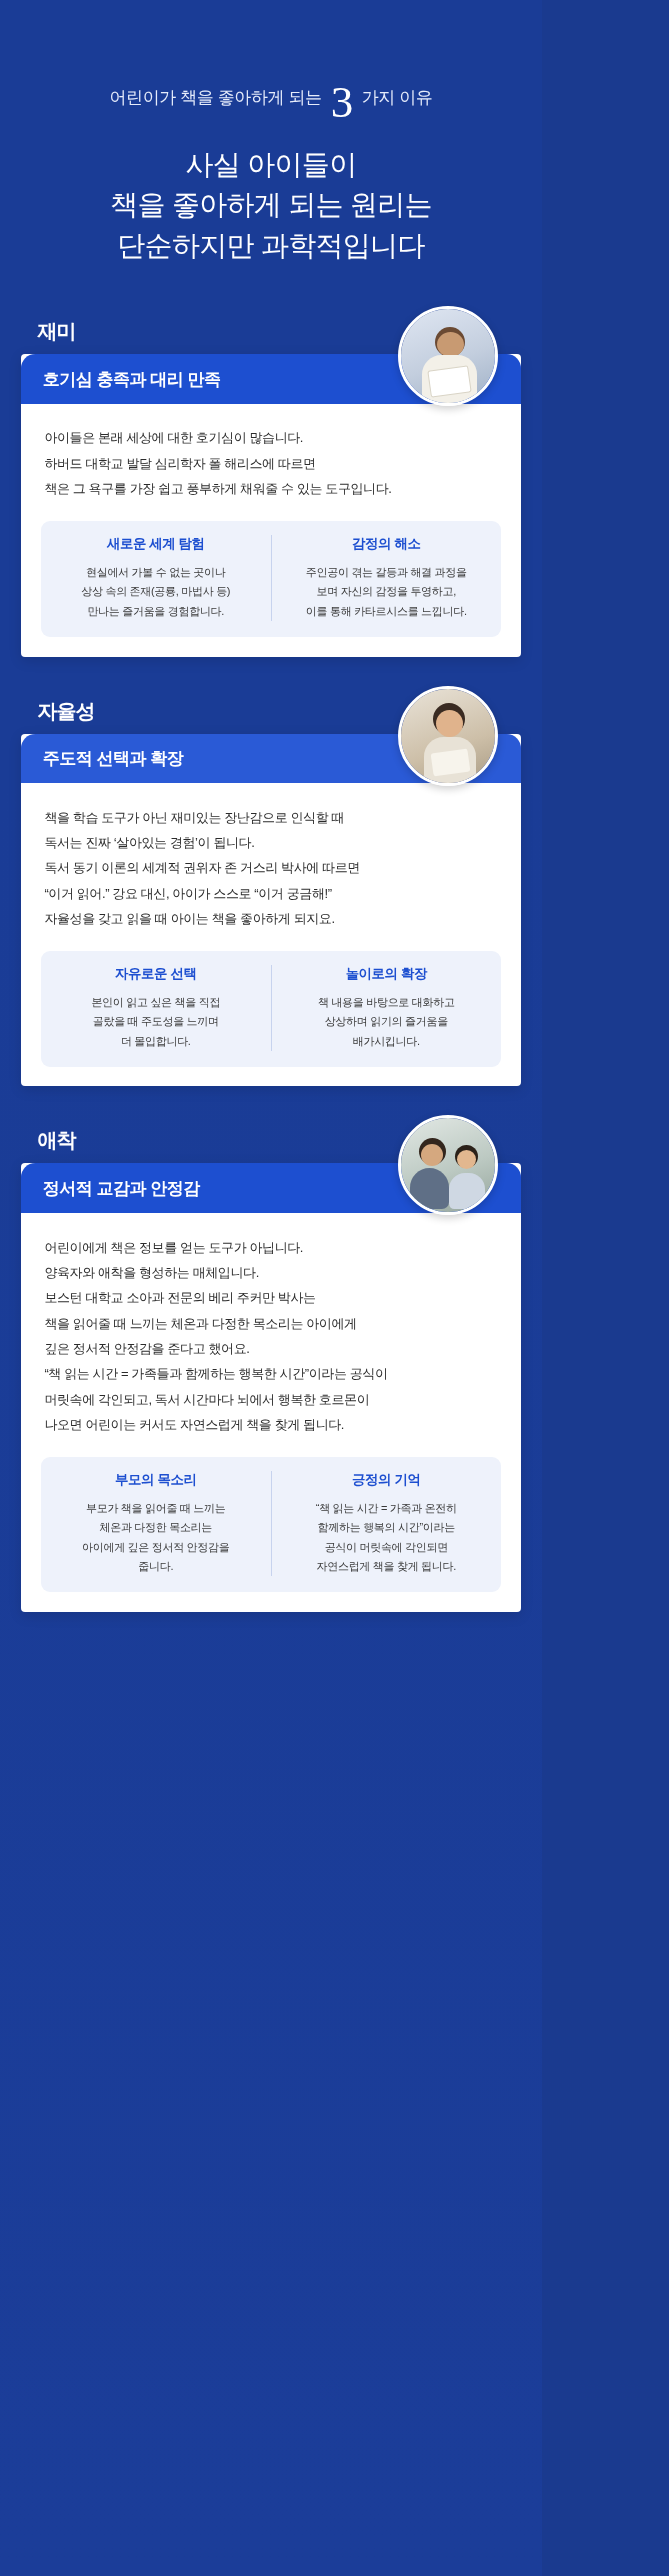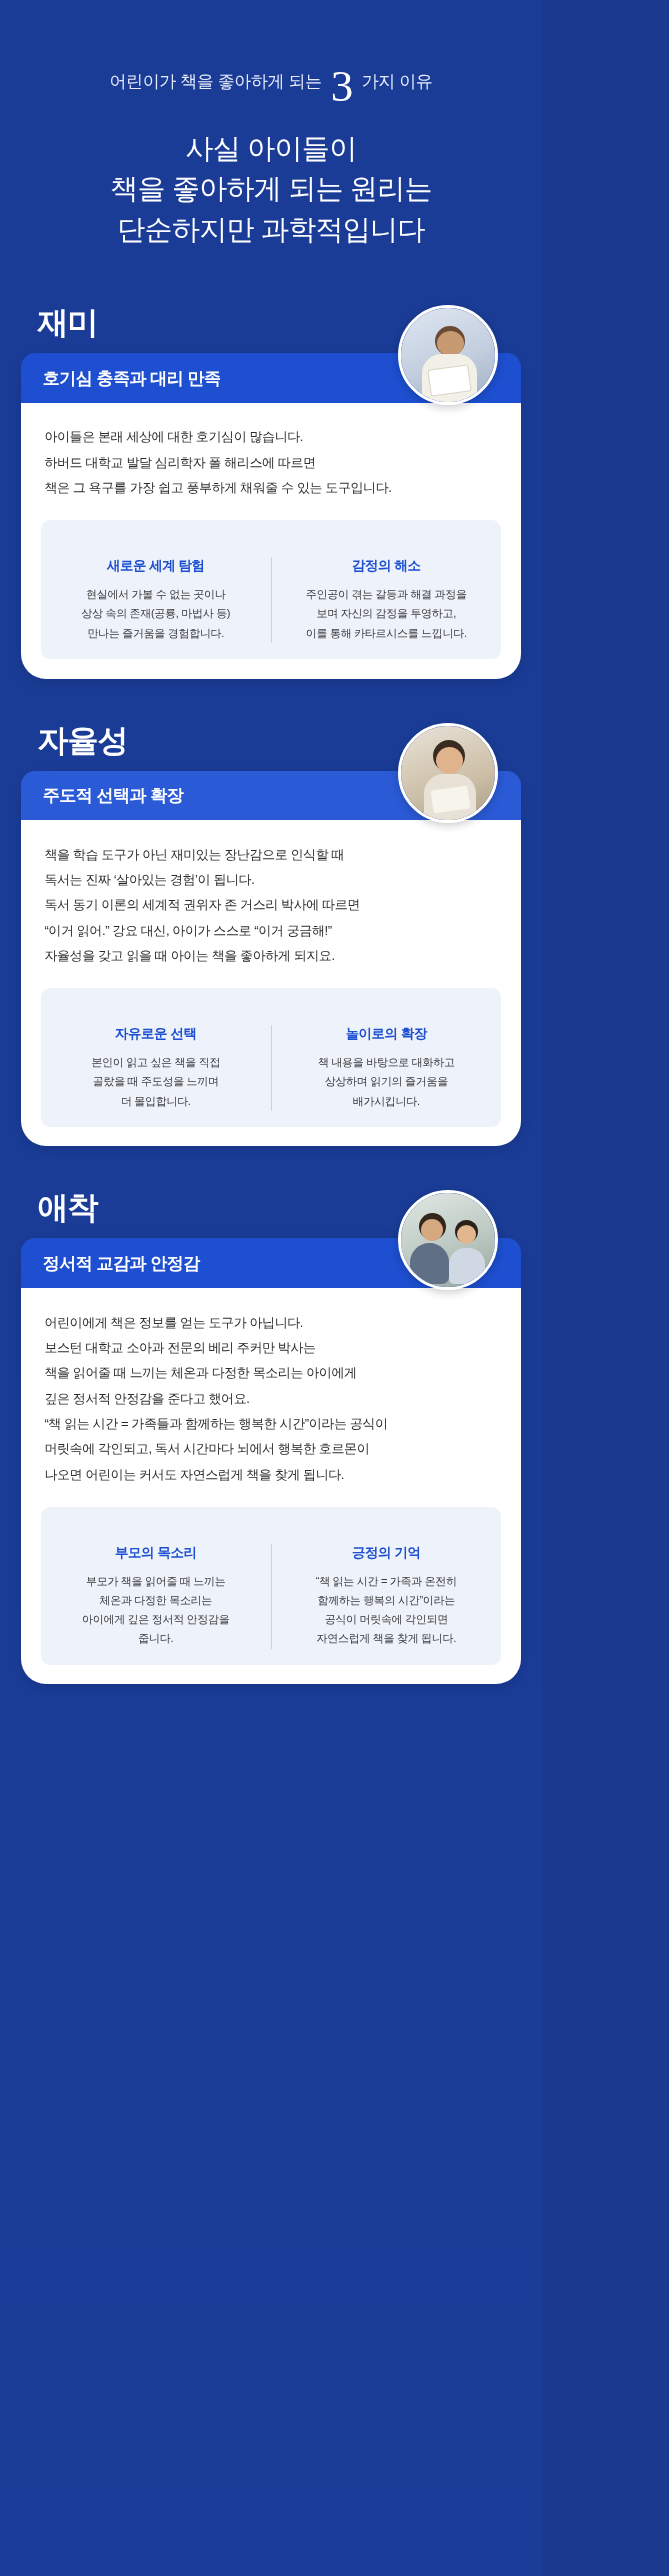--- a/index.html
+++ b/index.html
@@ -6,21 +6,21 @@
   body {
     width: 669px;
     background: #1a3a8f;
     font-family: "Liberation Sans", sans-serif;
     -webkit-font-smoothing: antialiased;
   }
   .page {
     width: 542px;
     min-height: 2576px;
     background: linear-gradient(180deg, #1a3c96 0%, #1a3c96 30%, #1b3d99 100%);
-    padding: 0 0 54px 0;
+    padding: 16px 0 54px 0;
     position: relative;
     overflow: hidden;
   }
 
   
   .header {
     padding: 61px 0 0 0;
     text-align: center;
     color: #ffffff;
   }
@@ -51,30 +51,30 @@
     line-height: 1.45;
     letter-spacing: -0.7px;
     color: #ffffff;
   }
 
   
   .section { position: relative; margin: 41px 21.4px 0 21.4px; }
   .section.first { margin-top: 52px; }
 
   .sec-title {
-    font-size: 31px;
+    font-size: 20px;
     font-weight: bold;
     color: #ffffff;
     letter-spacing: -0.9px;
     padding: 0 0 9px 16px;
   }
 
   .card {
     background: #ffffff;
-    border-radius: 25px;
+    border-radius: 4px;
     padding: 0 0 19.6px 0;
     position: relative;
     box-shadow: 0 3.6px 12.5px rgba(0,0,0,0.12);
   }
 
   .subbar {
     background: #1d4fd0;
     color: #ffffff;
     font-size: 17px;
     font-weight: bold;
@@ -100,21 +100,20 @@
     display: flex;
     margin: 19.6px 19.6px 0 19.6px;
     background: #eef2fb;
     border-radius: 9px;
     padding: 14.3px 0 16px 0;
   }
   .col {
     flex: 1;
     padding: 0 18px;
     text-align: center;
-    margin-top: 23px;
   }
   .col + .col { border-left: 0.9px solid #c7d3ee; }
   .col h4 {
     font-size: 13.4px;
     color: #1d4fd0;
     font-weight: bold;
     letter-spacing: -0.4px;
     margin-bottom: 9.8px;
   }
   .col p {
@@ -267,20 +266,21 @@
         <div class="fig-head h1"></div>
         <div class="fig-head f1"></div>
         <div class="h2"></div>
         <div class="f2"></div>
         <div class="fig-body b1"></div>
         <div class="b2"></div>
       </div>
       <div class="subbar">정서적 교감과 안정감</div>
       <div class="body-text">
         <p>어린이에게 책은 정보를 얻는 도구가 아닙니다.</p>
+        <p>양육자와 애착을 형성하는 매체입니다.</p>
         <p>보스턴 대학교 소아과 전문의 베리 주커만 박사는</p>
         <p>책을 읽어줄 때 느끼는 체온과 다정한 목소리는 아이에게</p>
         <p>깊은 정서적 안정감을 준다고 했어요.</p>
         <p>“책 읽는 시간 = 가족들과 함께하는 행복한 시간”이라는 공식이</p>
         <p>머릿속에 각인되고, 독서 시간마다 뇌에서 행복한 호르몬이</p>
         <p>나오면 어린이는 커서도 자연스럽게 책을 찾게 됩니다.</p>
       </div>
       <div class="cols">
         <div class="col">
           <h4>부모의 목소리</h4>

